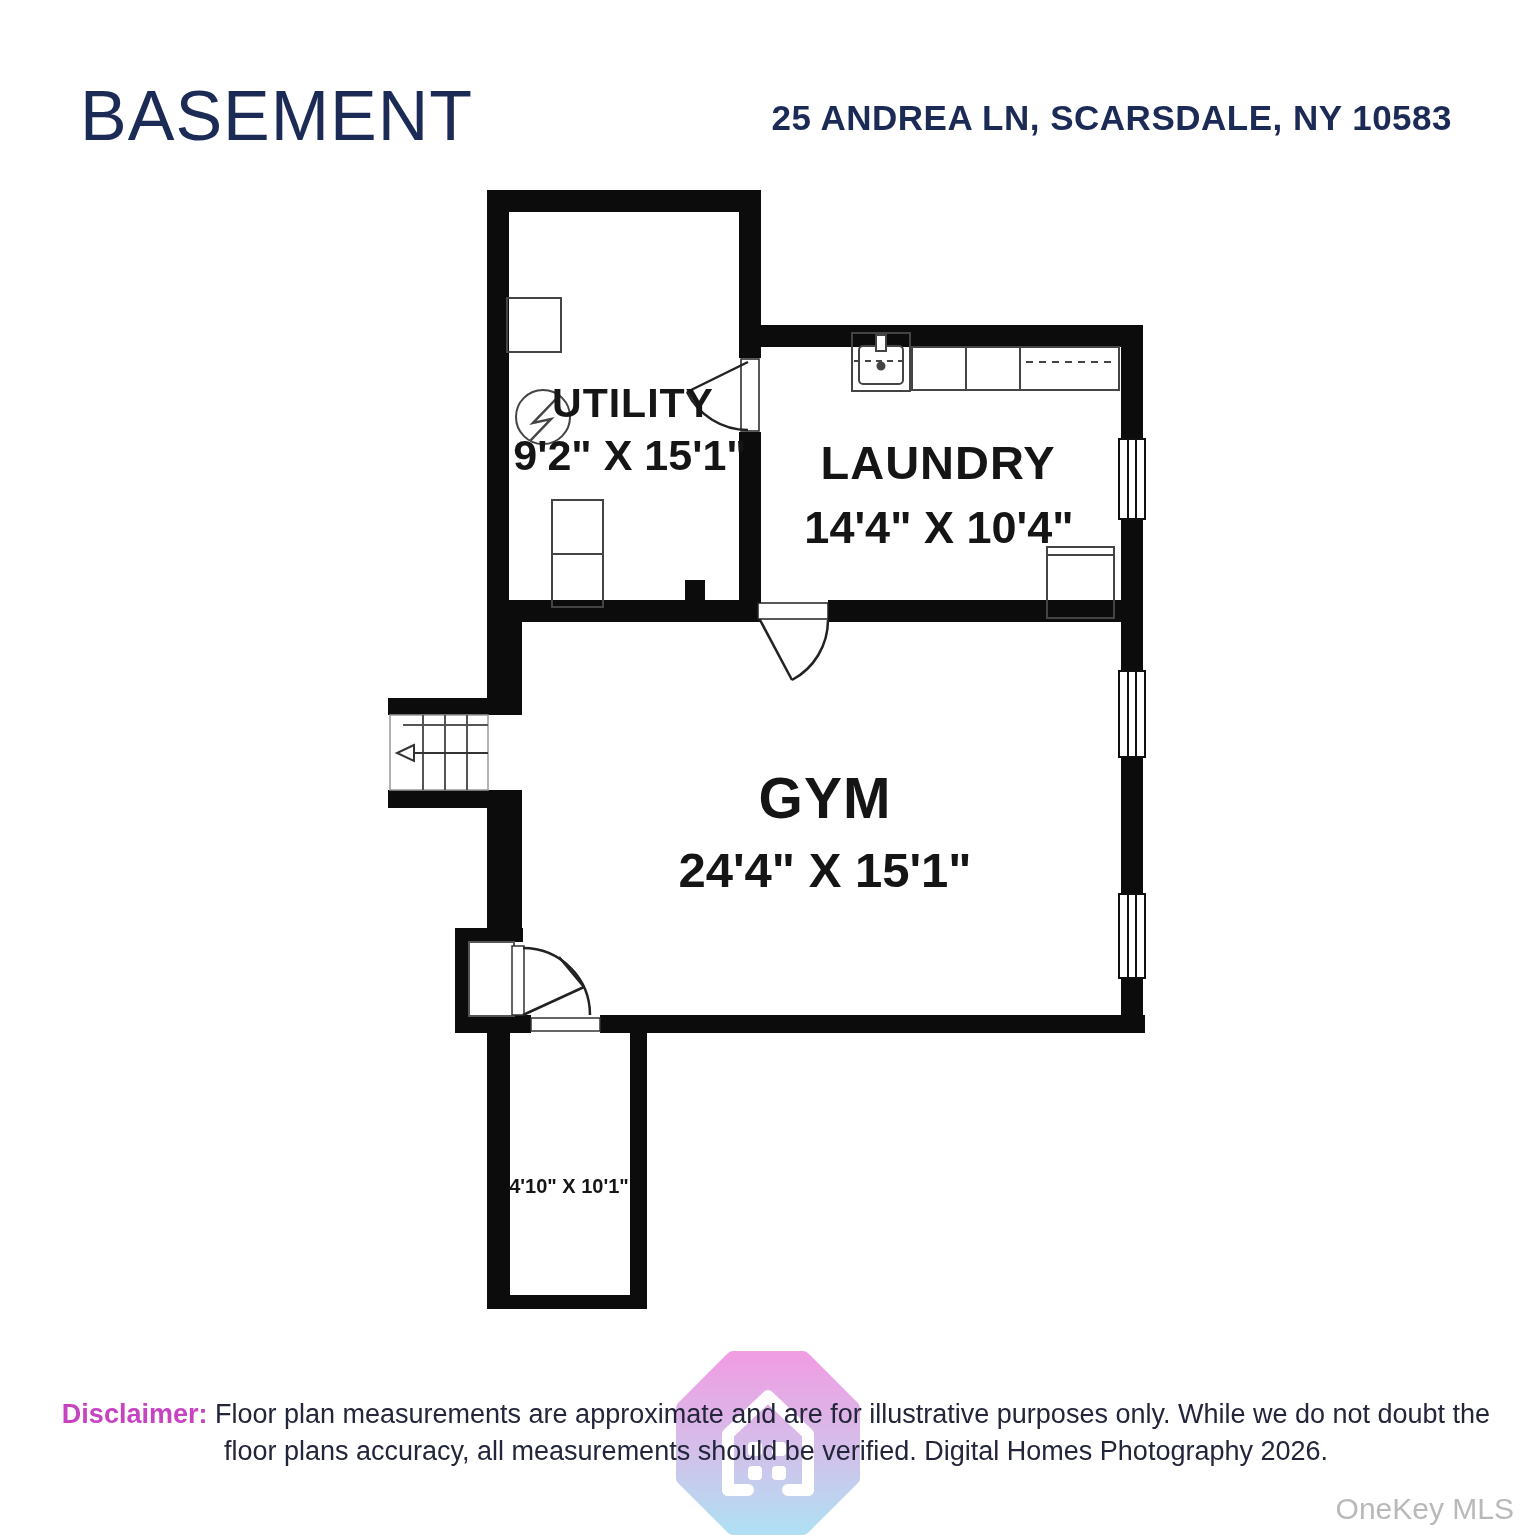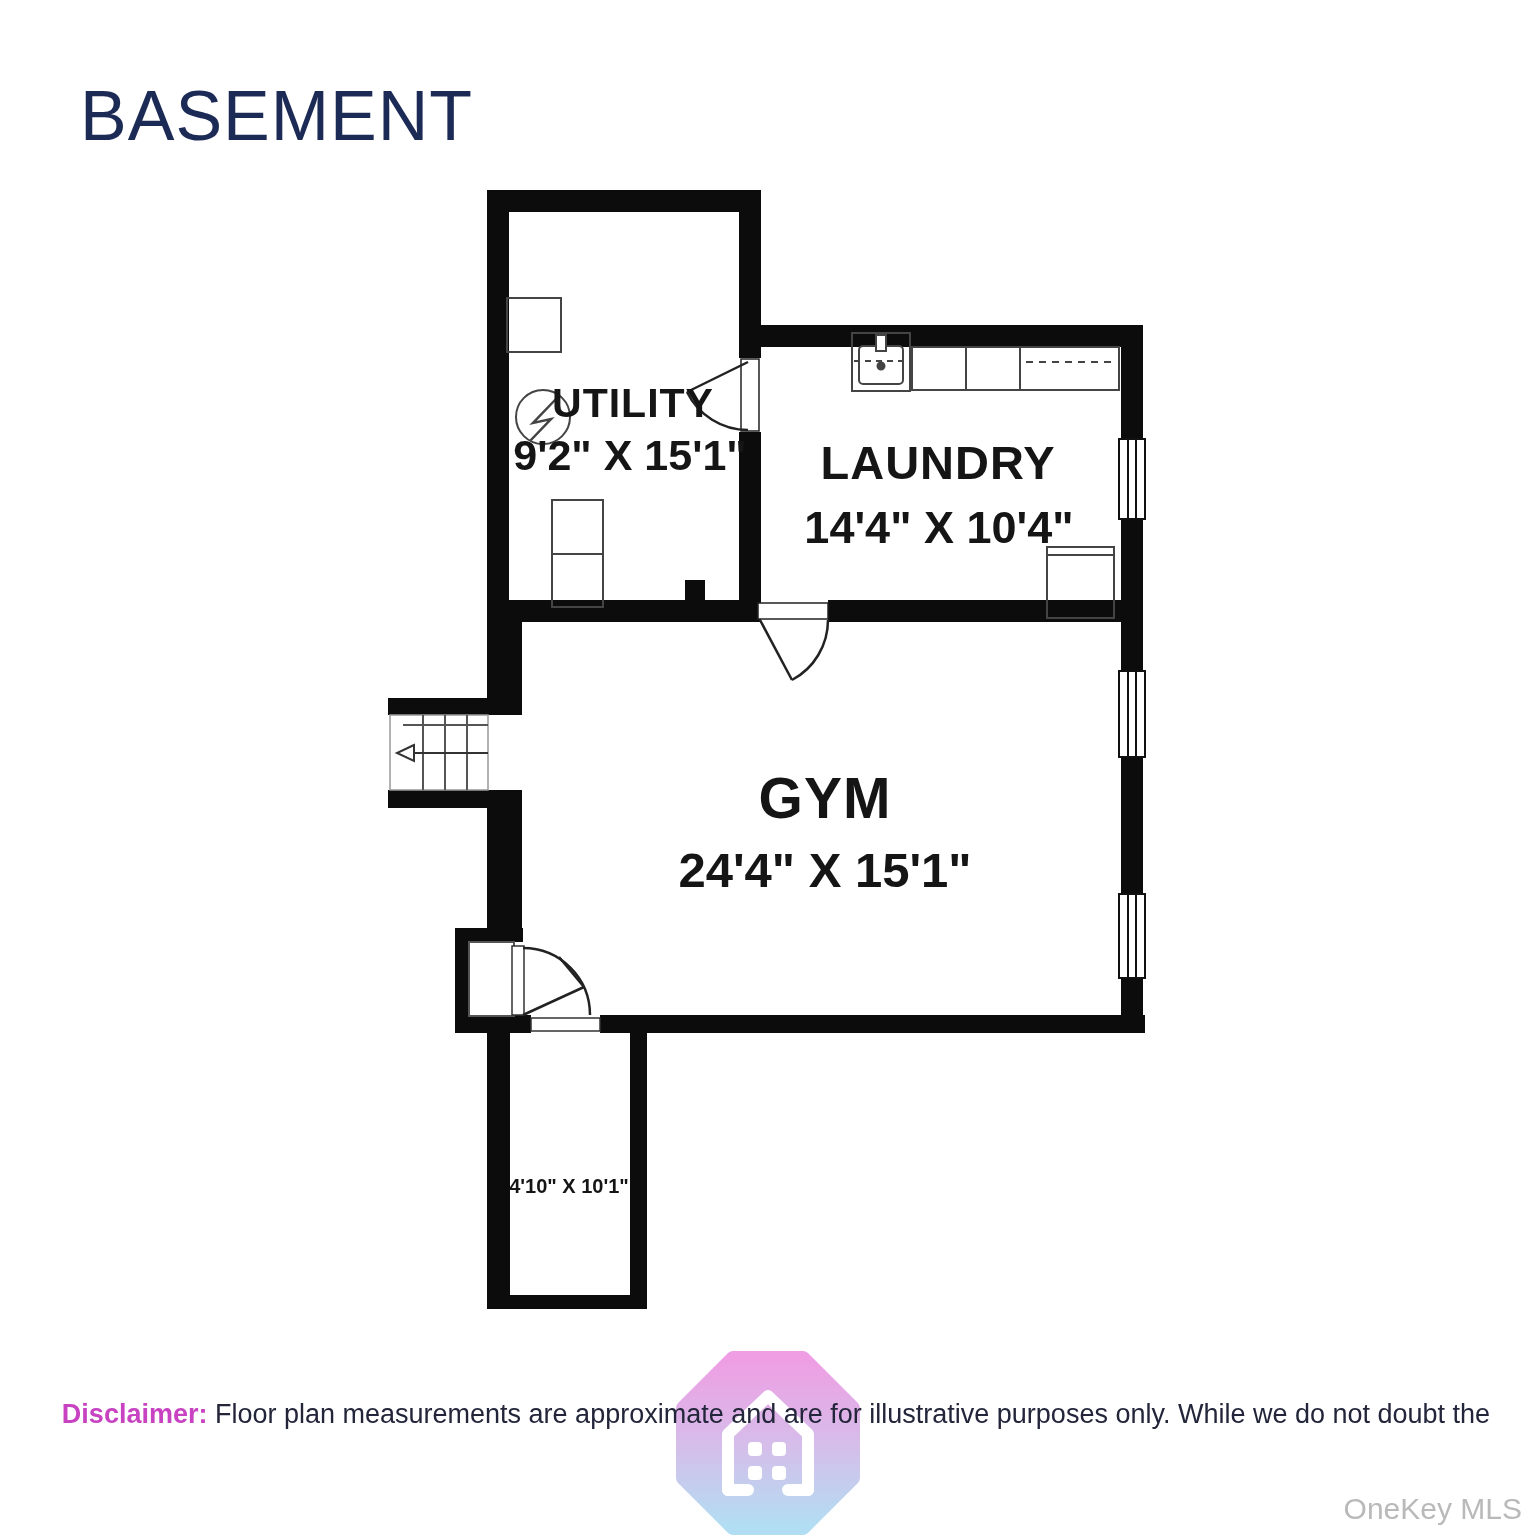--- a/index.html
+++ b/index.html
@@ -8,29 +8,30 @@
   .title{position:absolute;left:80px;top:76px;font-size:70px;font-weight:400;
          color:#1c2a56;letter-spacing:1px;}
   .address{position:absolute;right:84px;top:98px;font-size:35px;font-weight:700;
            color:#1c2a56;letter-spacing:0.5px;}
   .plan-svg{position:absolute;left:0;top:0;}
   .logo-wrap{position:absolute;left:676px;top:1350px;width:184px;height:186px;opacity:0.8;}
   .footer{position:absolute;left:0;top:1396px;width:1536px;text-align:center;
           font-size:27px;line-height:37px;color:#23263a;font-weight:500;}
   .footer .line{display:block;margin-left:16px;}
   .disclaimer-label{color:#c743c1;font-weight:700;}
-  .watermark{position:absolute;right:14px;top:1492px;font-size:30px;color:#b9b9b9;font-weight:400;}
+  .watermark{position:absolute;right:22px;top:1492px;font-size:30px;color:#b9b9b9;font-weight:400;}
   svg text{font-family:"Liberation Sans", sans-serif;font-weight:700;fill:#151515;}
 </style>
 </head>
 <body>
 
 <div class="page">
 
   <div class="title">BASEMENT</div>
+  <div class="address">25 ANDREA LN, SCARSDALE, NY 10583</div>
 
   <div class="logo-wrap">
     <svg width="184" height="186" viewBox="0 0 184 186">
       <defs>
         <linearGradient id="lg" x1="0" y1="0" x2="0" y2="1">
           <stop offset="0" stop-color="#ec86dd"></stop>
           <stop offset="0.55" stop-color="#c9b1e6"></stop>
           <stop offset="1" stop-color="#9ed7f0"></stop>
         </linearGradient>
       </defs>
@@ -144,17 +145,18 @@
       <text x="938" y="479" font-size="47" letter-spacing="1">LAUNDRY</text>
       <text x="939" y="543" font-size="45">14'4" X 10'4"</text>
       <text x="825" y="818" font-size="57" letter-spacing="1">GYM</text>
       <text x="825" y="887" font-size="49">24'4" X 15'1"</text>
       <text x="569" y="1193" font-size="20">4'10" X 10'1"</text>
     </g>
   </svg>
 
   <div class="footer">
     <span class="line"><span class="disclaimer-label">Disclaimer:</span>&nbsp;<span>Floor plan measurements are approximate and are for illustrative purposes only. While we do not doubt the</span></span>
+    <span class="line">floor plans accuracy, all measurements should be verified. Digital Homes Photography 2026.</span>
   </div>
 
   <div class="watermark">OneKey MLS</div>
 
 </div>
 
 </body></html>

